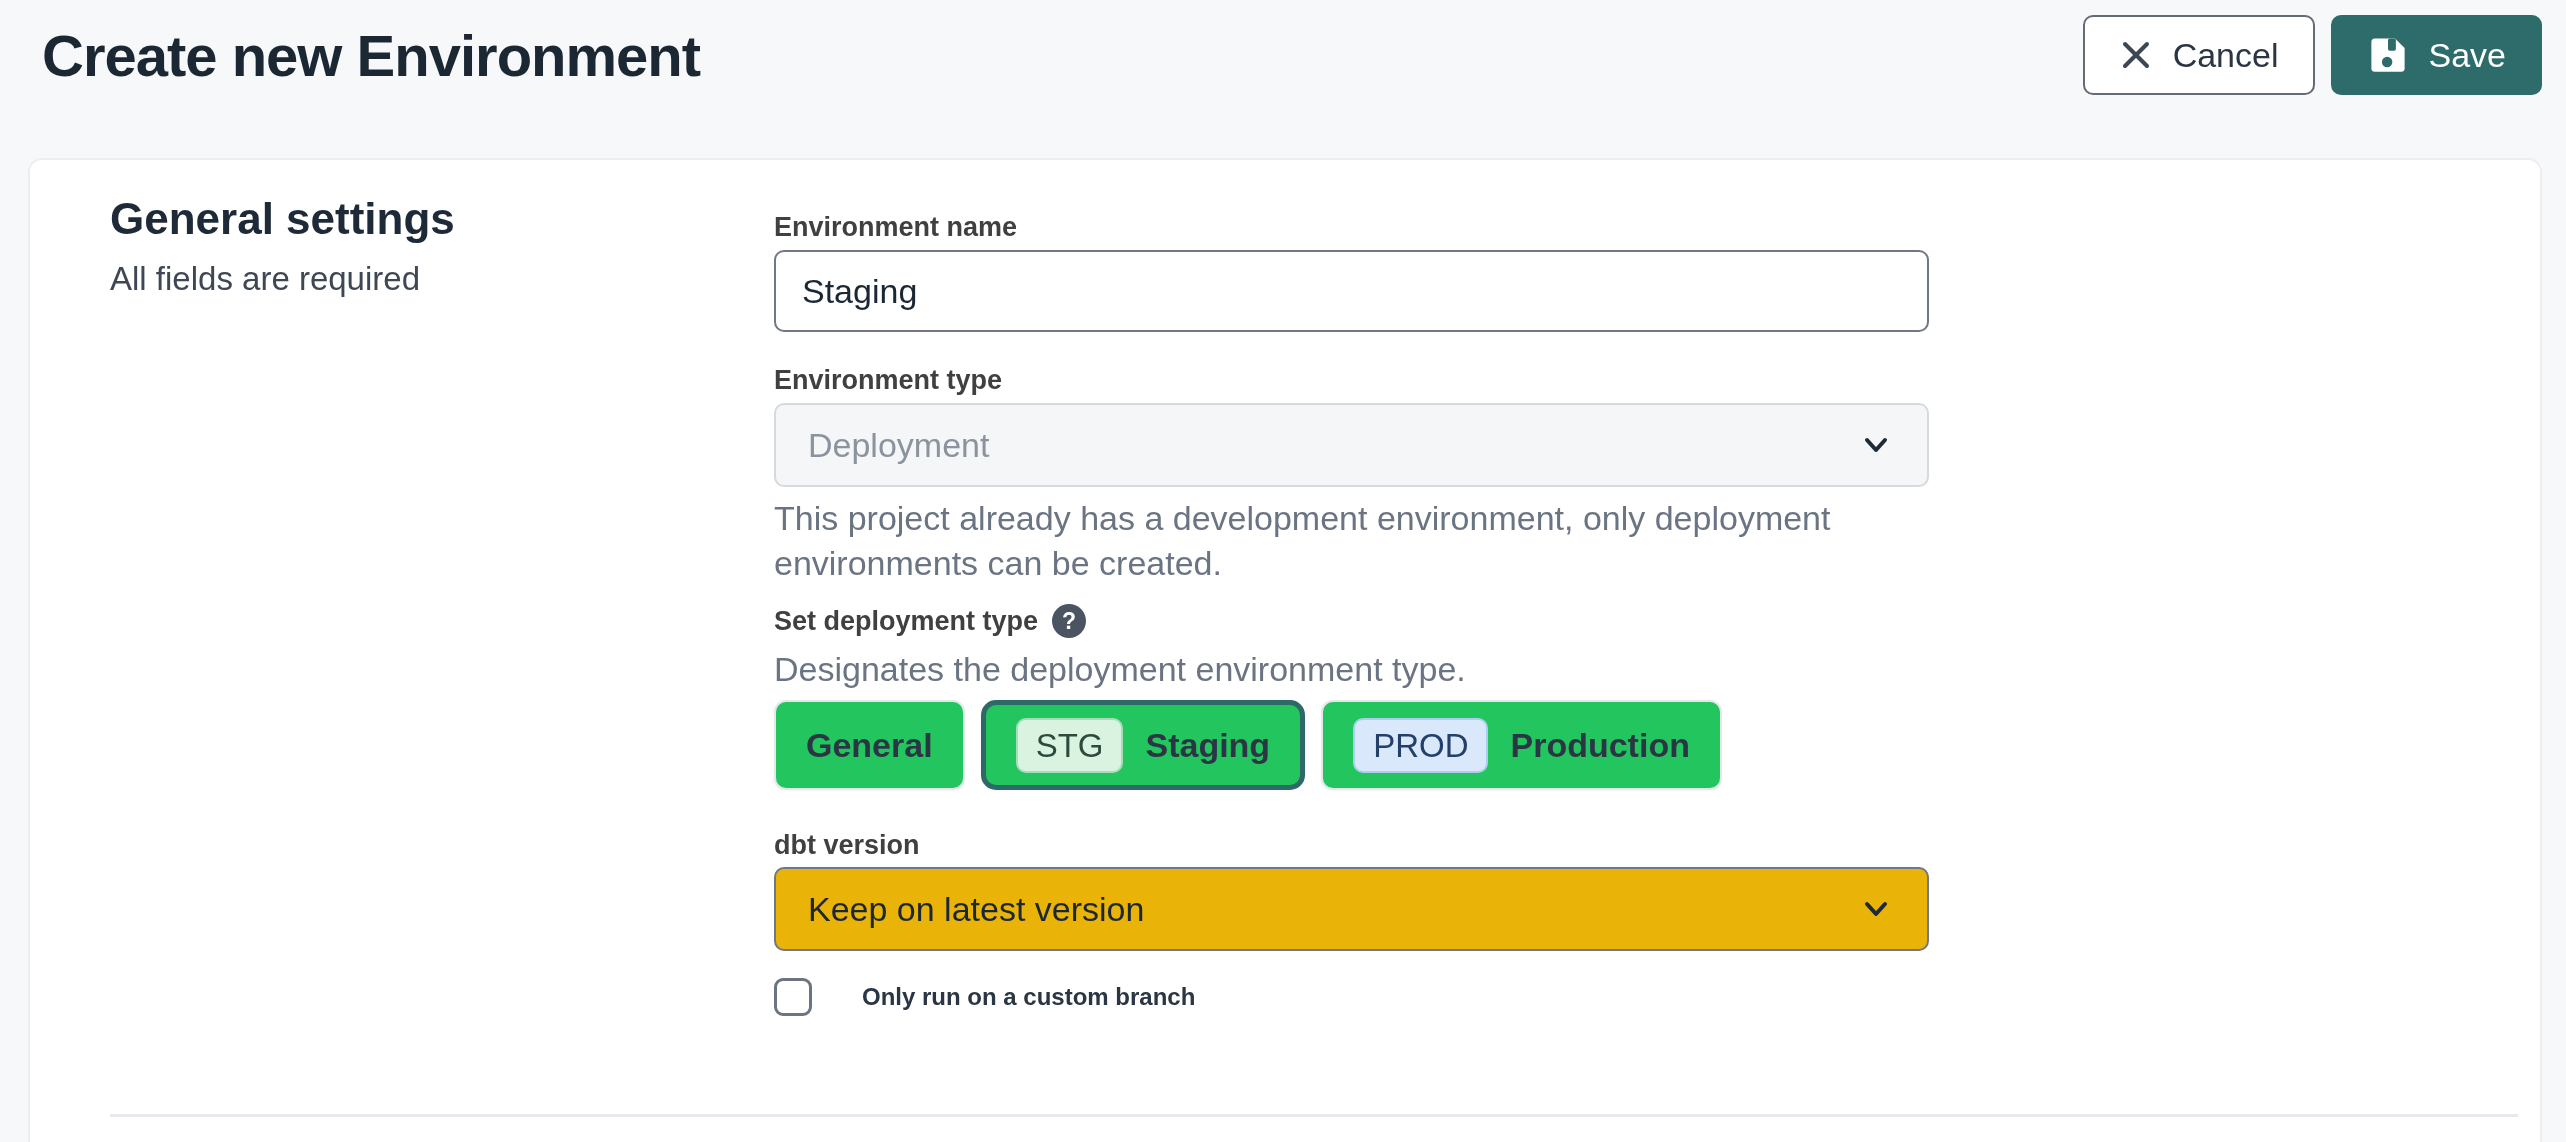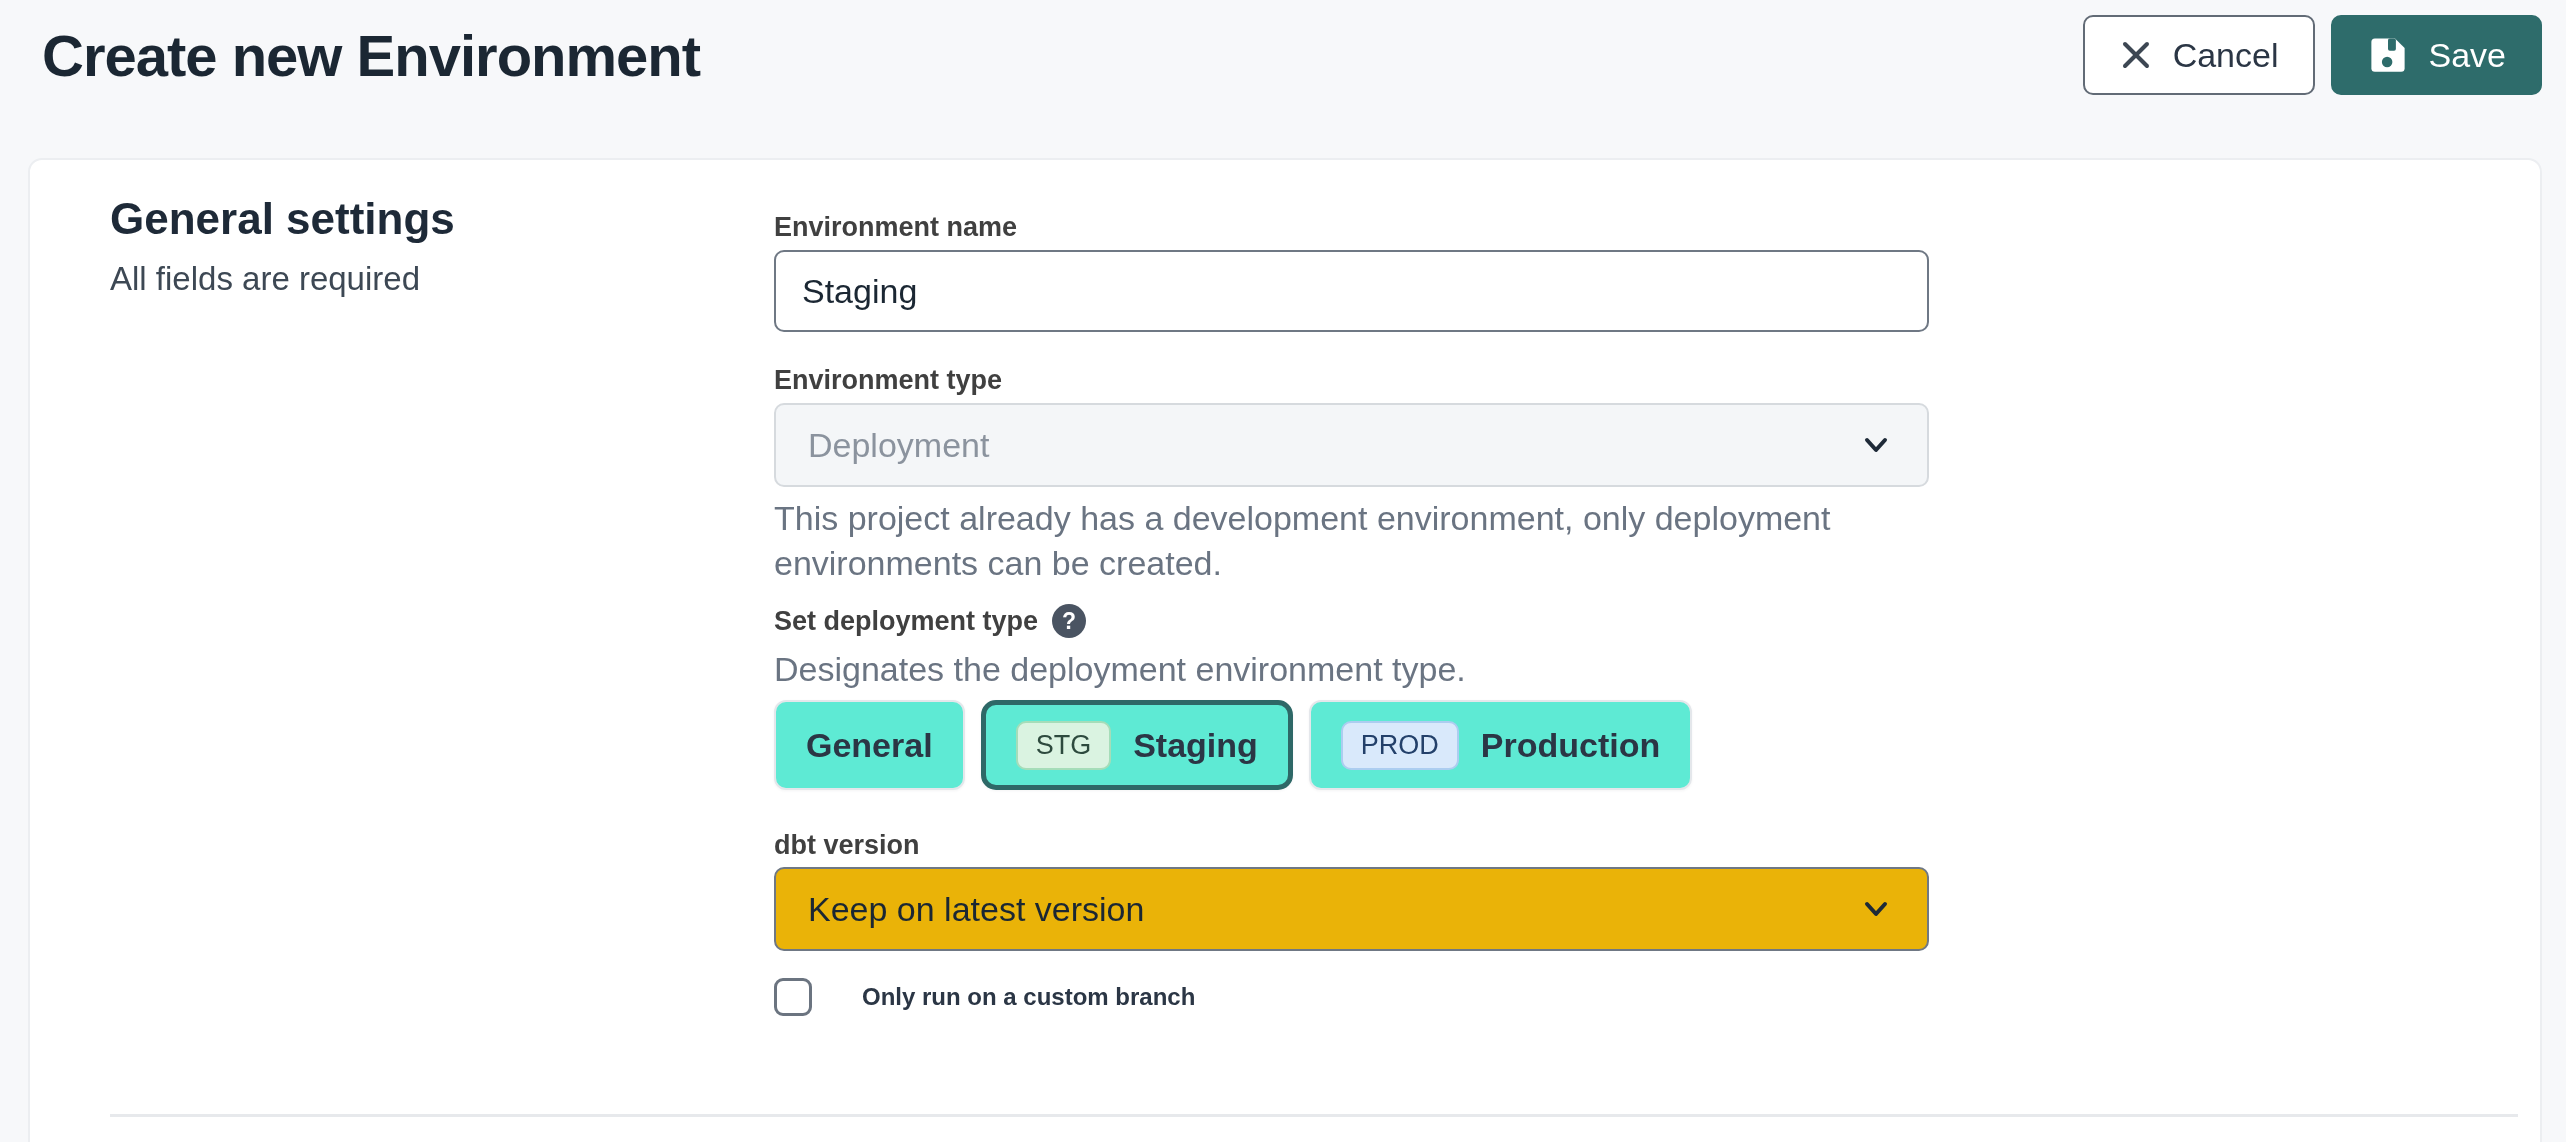--- a/index.html
+++ b/index.html
@@ -164,35 +164,35 @@
     display: flex;
     gap: 16px;
     align-items: stretch;
     height: 90px;
   }
   .deploy-card {
     display: flex;
     align-items: center;
     gap: 22px;
     padding: 0 30px;
-    background: #5eead4;
+    background: #22c55e;
     border: 2px solid #e4e7eb;
     border-radius: 12px;
     font-size: 34px;
     font-weight: 700;
     color: #2b3645;
     cursor: pointer;
     box-shadow: 0 1px 3px rgba(30,42,56,0.05);
   }
   .deploy-card.selected {
     border: 5px solid #2e6867;
     border-radius: 15px;
   }
   .badge {
-    font-size: 27px;
+    font-size: 33px;
     font-weight: 400;
     padding: 9px 18px;
     border-radius: 10px;
     line-height: 1;
   }
   .badge-stg {
     background: #daf3e1;
     border: 2px solid #a5ddb9;
     color: #2d4a3e;
   }

